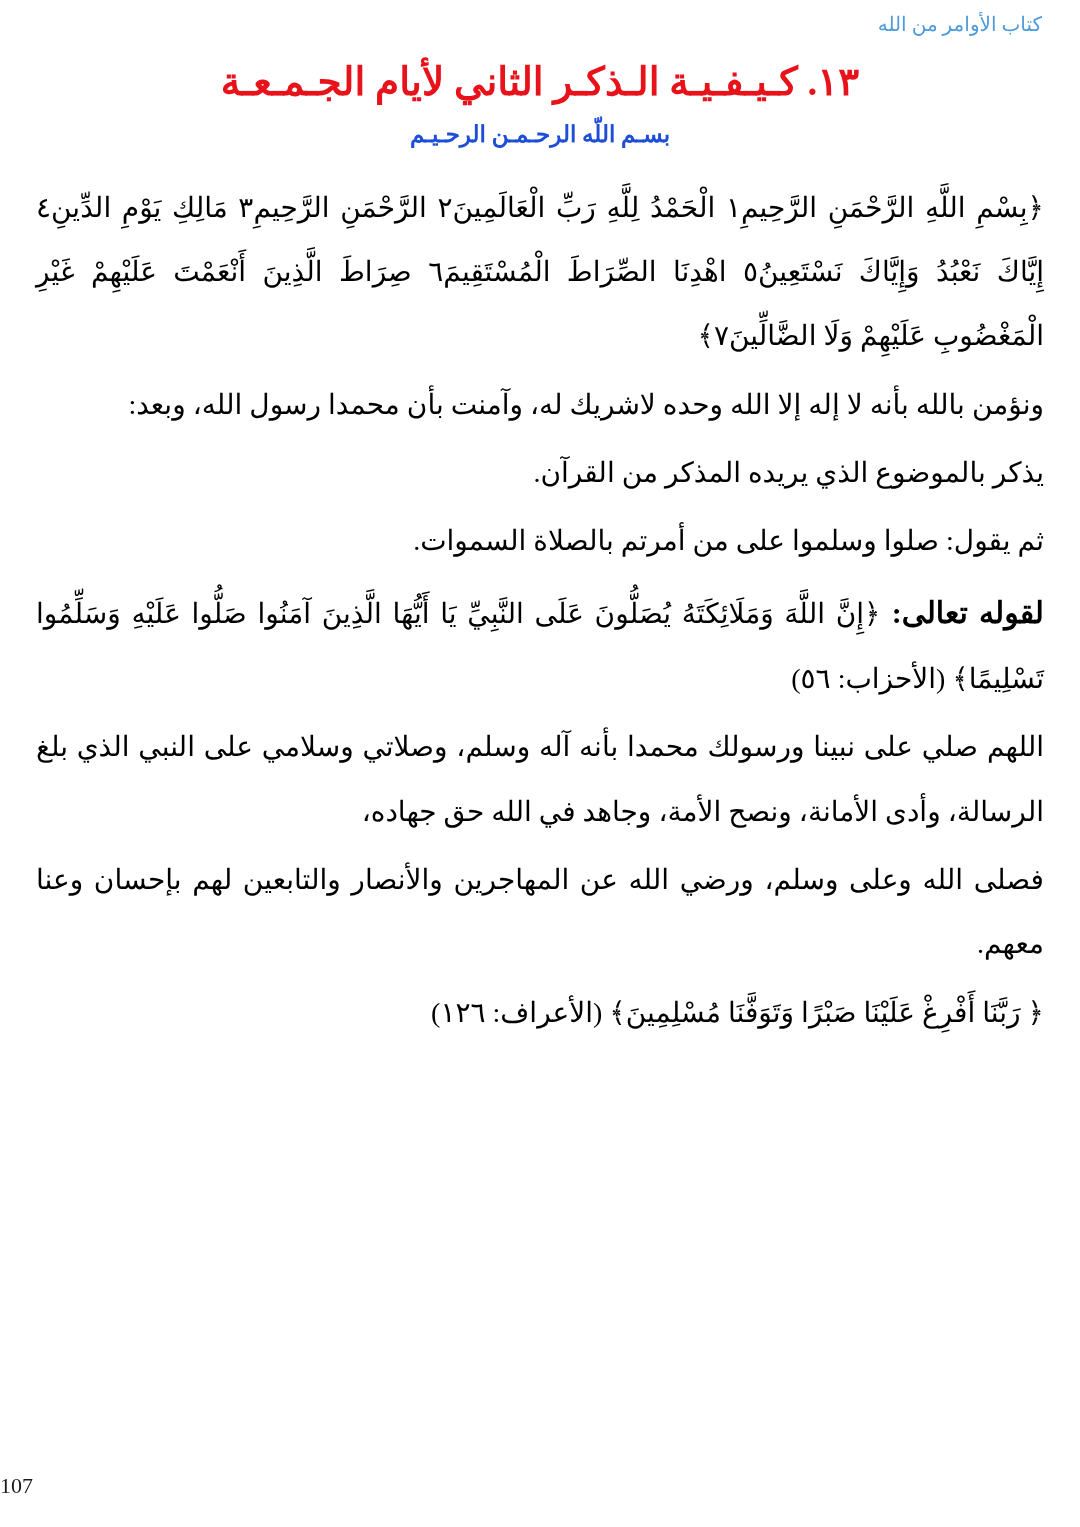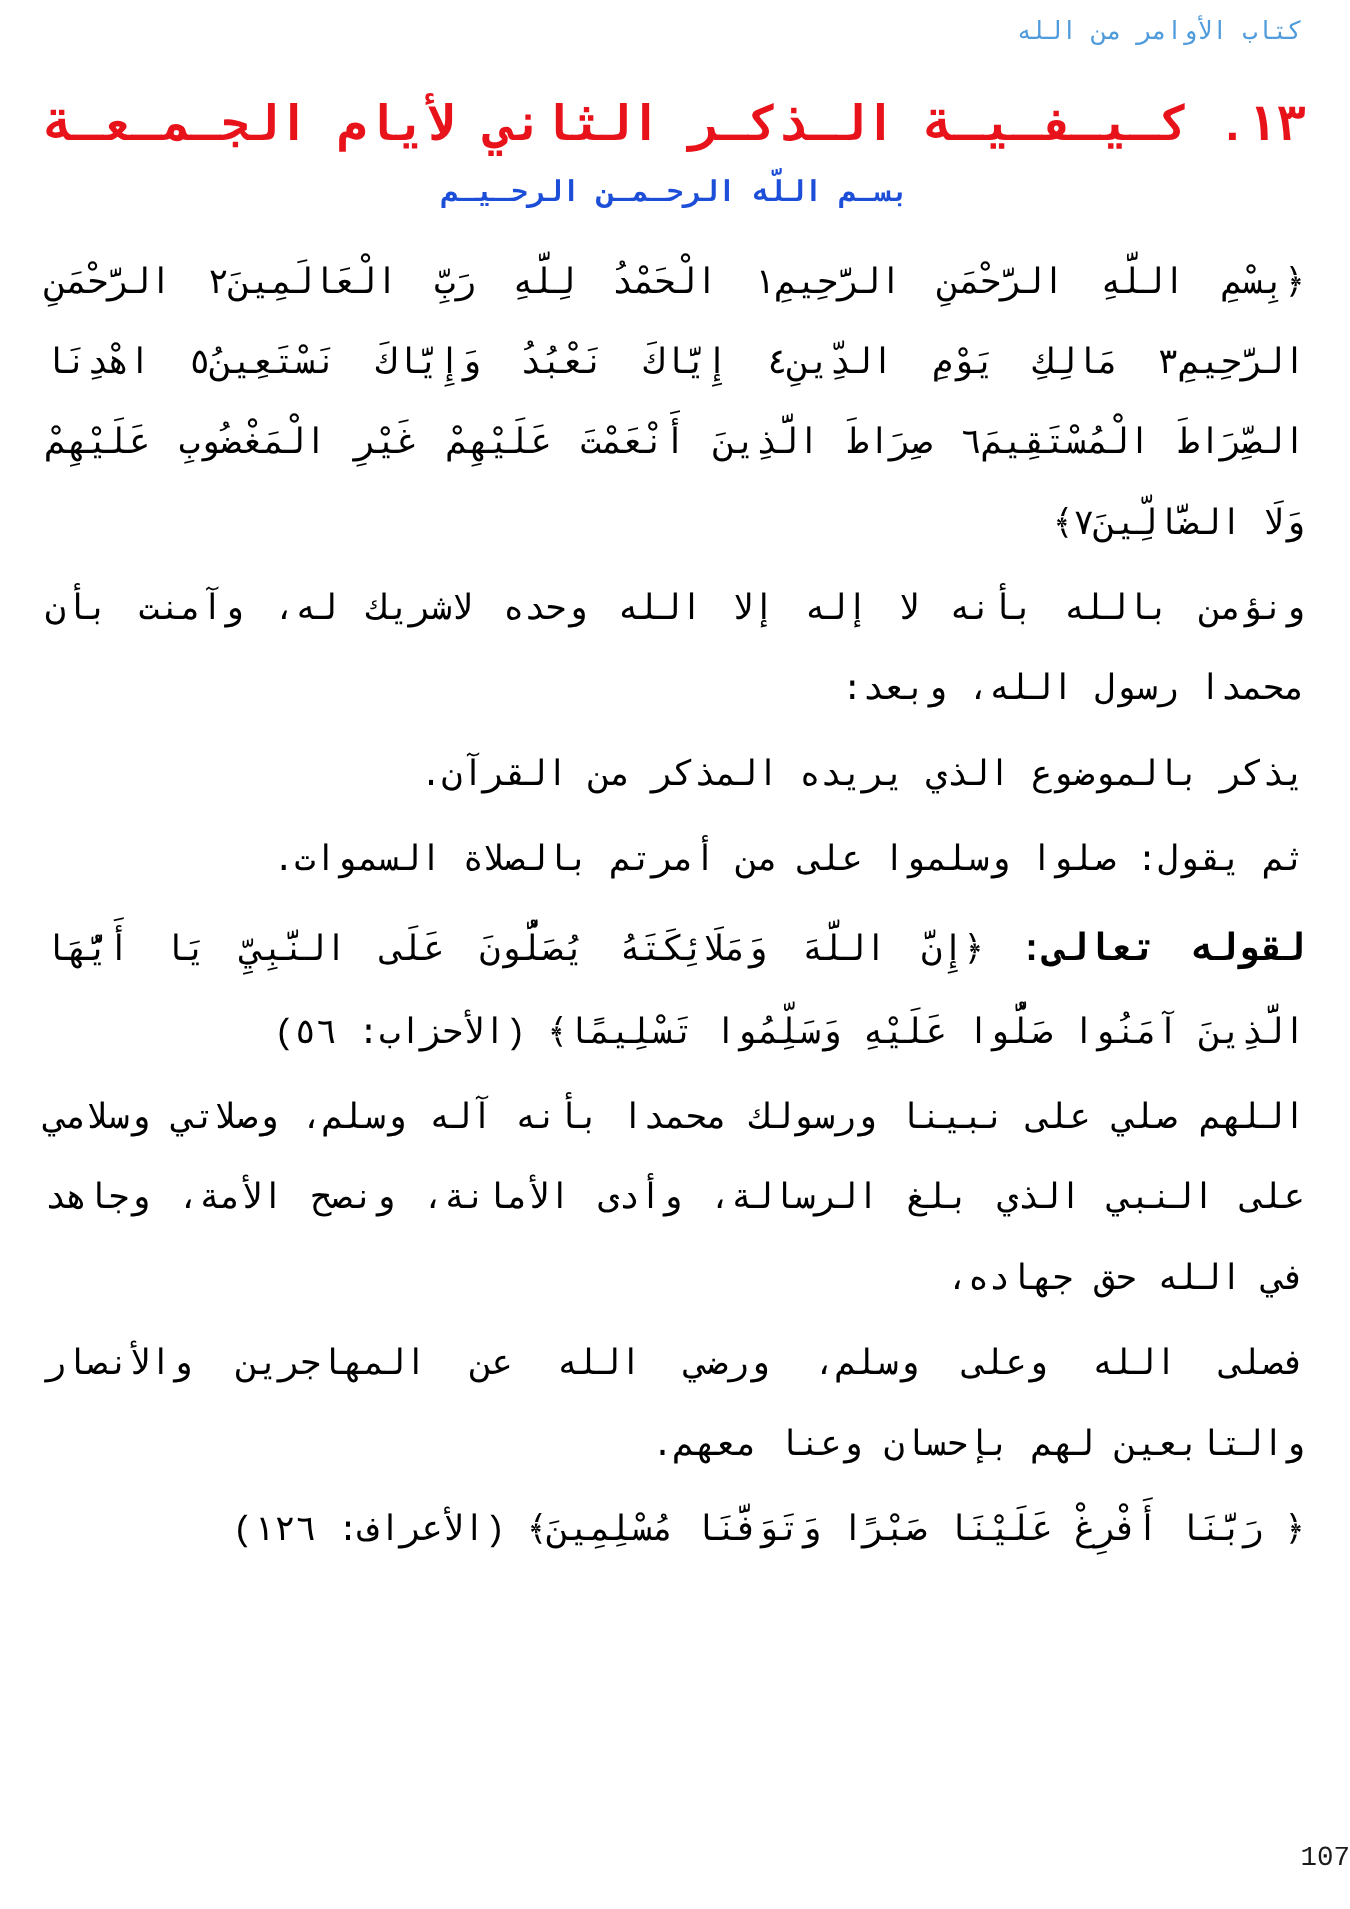--- a/index.html
+++ b/index.html
@@ -2,32 +2,32 @@
 <html lang="ar"><head>
 <meta charset="utf-8">
 <style>
   html, body { margin: 0; padding: 0; background: #ffffff; }
   .page {
     position: relative;
     width: 1080px;
     height: 1519px;
     background: #ffffff;
     overflow: hidden;
-    font-family: Liberation Mono, monospace;
+    font-family: Liberation Serif, serif;
     color: #000000;
   }
   .running-head {
     position: absolute;
     top: 12px;
     right: 38px;
     direction: rtl;
     font-size: 20px;
     color: #4f9bdb;
   }
-  .content { padding-top: 68px; }
+  .content { padding-top: 48px; }
   .doc-title {
     direction: rtl;
     text-align: center;
     color: #e8121a;
     font-size: 39px;
     font-weight: bold;
     margin: 10px 30px 4px;
     line-height: 1.25;
   }
   .basmala {
@@ -47,21 +47,21 @@
     text-align: justify;
   }
   .para { margin: 0 0 4px 0; }
   .para.quran { font-weight: 500; }
   .lead-bold { font-weight: bold; font-size: 30px; }
   .page-number {
     position: absolute;
     bottom: 20px;
     left: 0;
     right: 0;
-    text-align: right;
+    text-align: left;
     direction: ltr;
     font-size: 22px;
     color: #1a1a1a;
   }
 </style>
 </head>
 <body>
 
 <div class="page">
 

